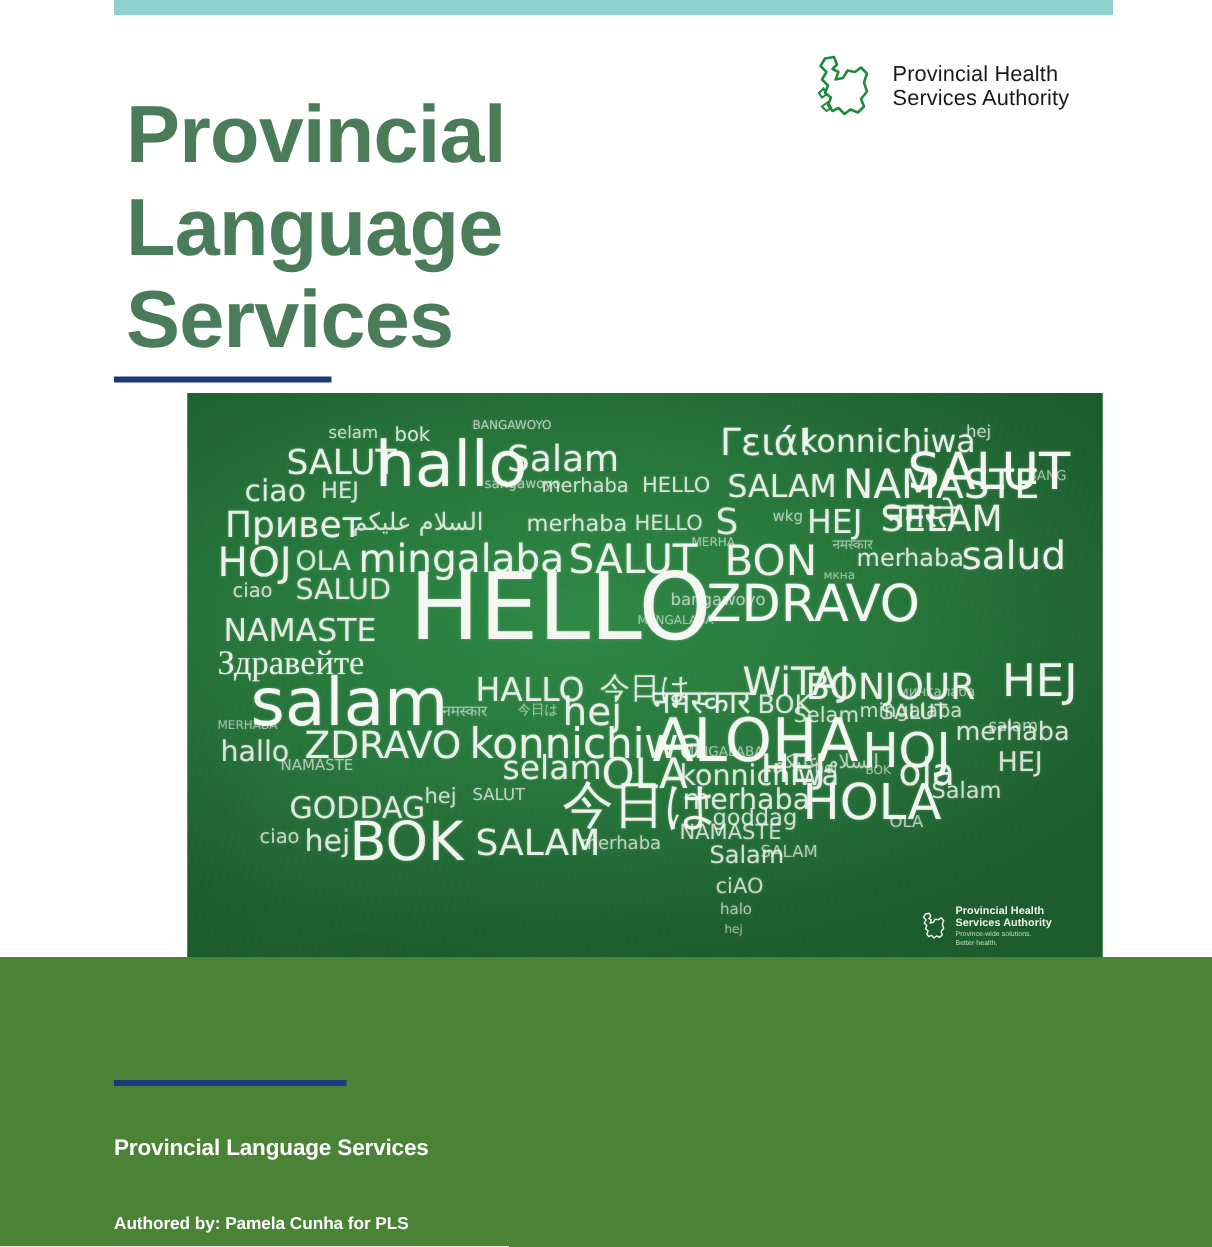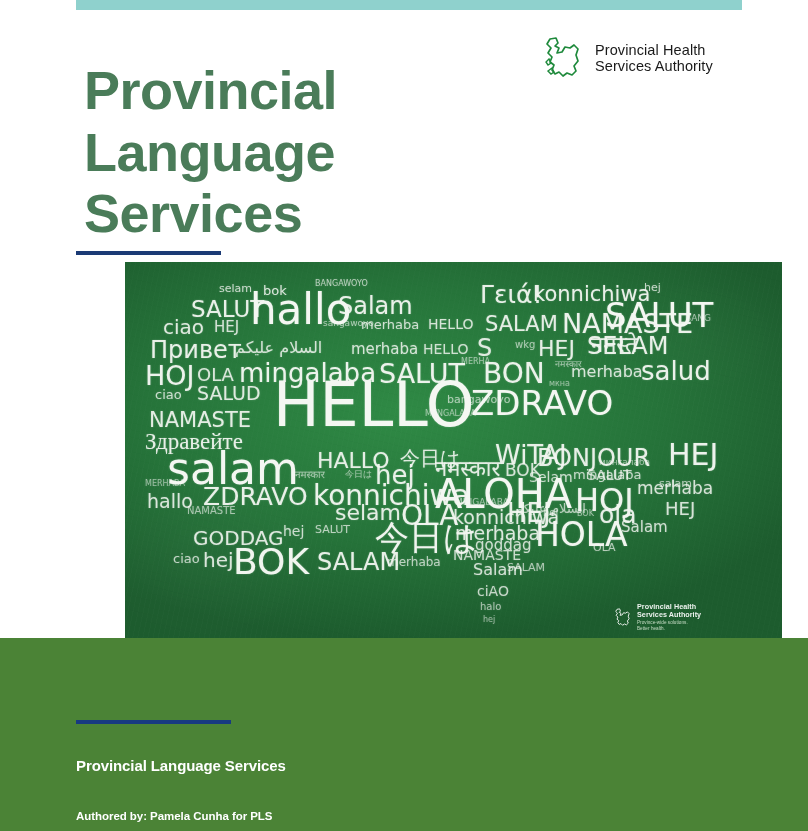--- a/index.html
+++ b/index.html
@@ -86,21 +86,21 @@
     width: 145px;
     height: 4px;
     background: #1b3a75;
   }
 
   
   .cover-image {
     position: absolute;
     left: 125px;
     top: 262px;
-    width: 657px;
+    width: 610px;
     height: 376px;
     overflow: hidden;
     background:
       radial-gradient(ellipse 70% 60% at 42% 40%, #2f8a45 0%, #26743a 55%, #1d5c2e 100%),
       #24703a;
   }
   .chalk-texture {
     position: absolute;
     inset: 0;
     opacity: 0.18;

